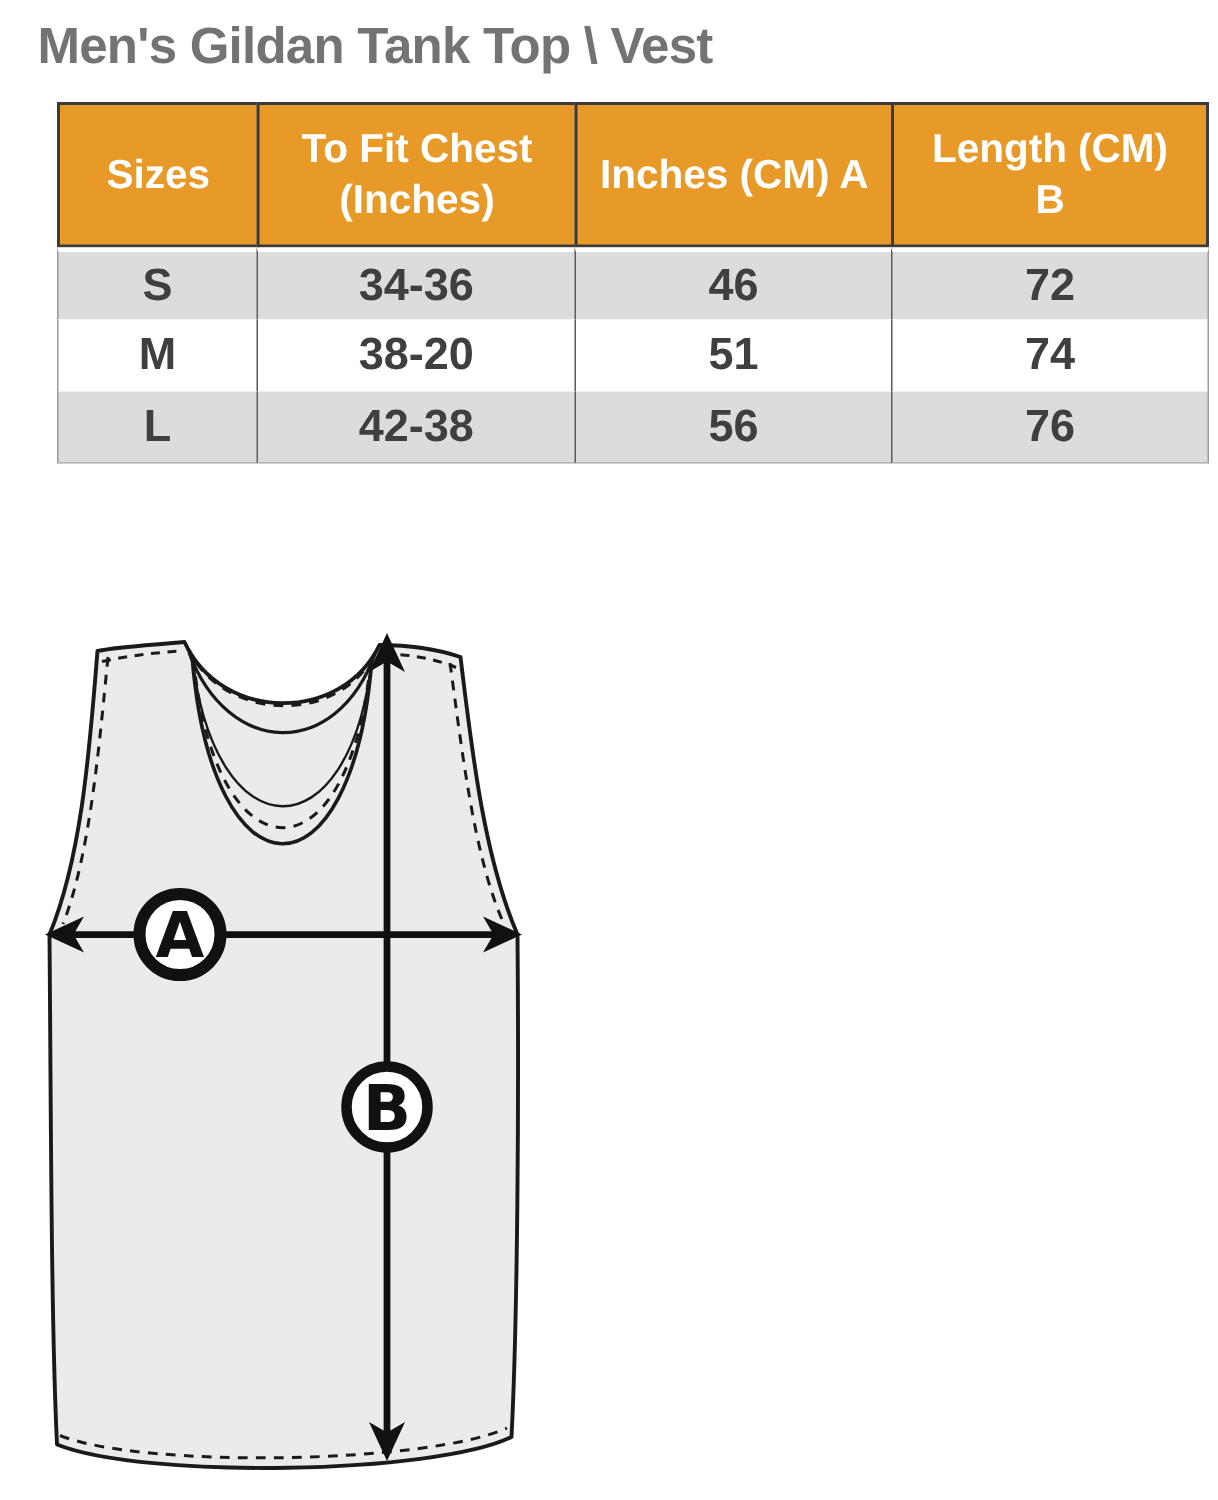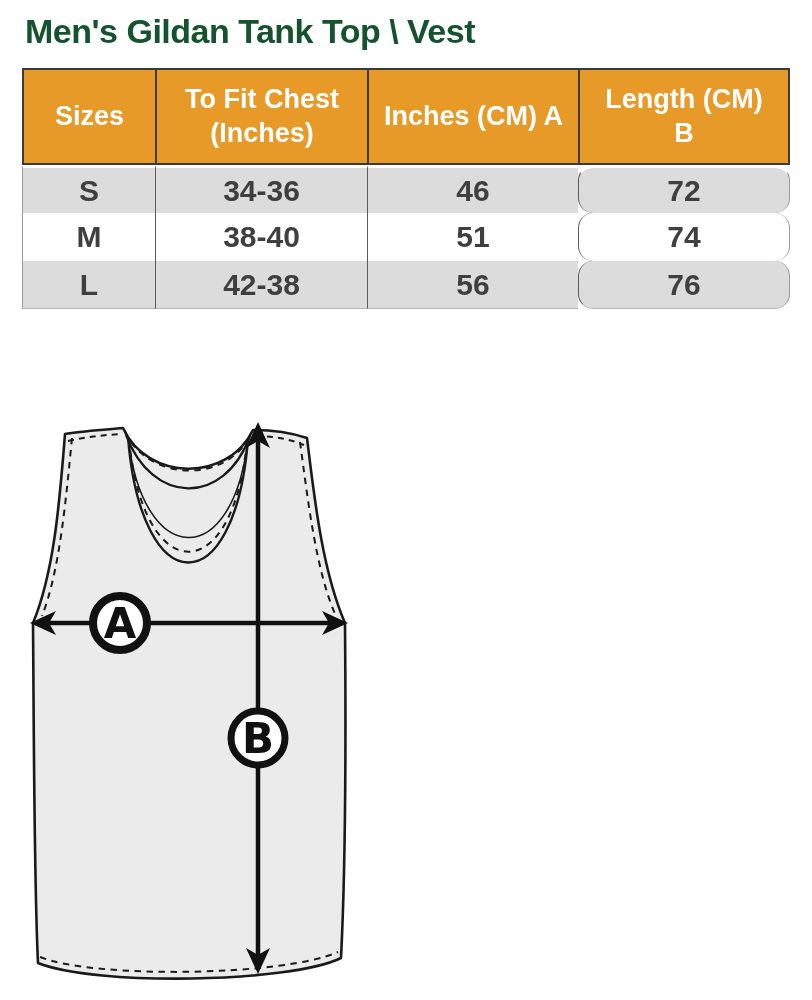--- a/index.html
+++ b/index.html
@@ -8,27 +8,27 @@
     width: 812px; height: 1000px;
     position: relative;
     font-family: "Liberation Sans", sans-serif;
     overflow: hidden;
   }
   .page-title {
     position: absolute;
     left: 25px; top: 12px;
     font-size: 34px;
     font-weight: bold;
-    color: #14532d;
+    color: #737373;
     letter-spacing: -0.5px;
     white-space: nowrap;
   }
   .chart-wrap {
     position: absolute;
-    left: 22px; top: 68px;
+    left: 38px; top: 68px;
     width: 768px;
   }
   table.size-chart {
     border-collapse: separate;
     border-spacing: 0;
     width: 768px;
     table-layout: fixed;
   }
   .size-chart th {
     background: #E79A28;
@@ -50,21 +50,21 @@
     font-weight: bold;
     font-size: 30px;
     color: #3F3F3F;
     text-align: center;
     vertical-align: middle;
     height: 48px;
     border-left: 1.5px solid #5a5a5a;
     padding: 0;
   }
   .size-chart td:first-child { border-left: 1px solid #9a9a9a; }
-  .size-chart td:last-child  { border-right: 1px solid #9a9a9a; border-radius: 15px; }
+  .size-chart td:last-child  { border-right: 1px solid #9a9a9a; }
   .size-chart tbody tr:first-child td { border-top: 3px solid #ffffff; }
   .size-chart tbody tr:last-child td  { border-bottom: 1px solid #b5b5b5; }
   .size-chart tbody tr:nth-child(odd) td { background: #DCDCDC; }
   .size-chart tbody tr:nth-child(even) td { background: #ffffff; }
   .diagram-wrap {
     position: absolute;
     left: 0; top: 420px;
     width: 812px; height: 580px;
   }
   .measure-letter {
@@ -100,21 +100,21 @@
     </thead>
     <tbody>
       <tr>
         <td>S</td>
         <td>34-36</td>
         <td>46</td>
         <td>72</td>
       </tr>
       <tr>
         <td>M</td>
-        <td>38-40</td>
+        <td>38-20</td>
         <td>51</td>
         <td>74</td>
       </tr>
       <tr>
         <td>L</td>
         <td>42-38</td>
         <td>56</td>
         <td>76</td>
       </tr>
     </tbody>

